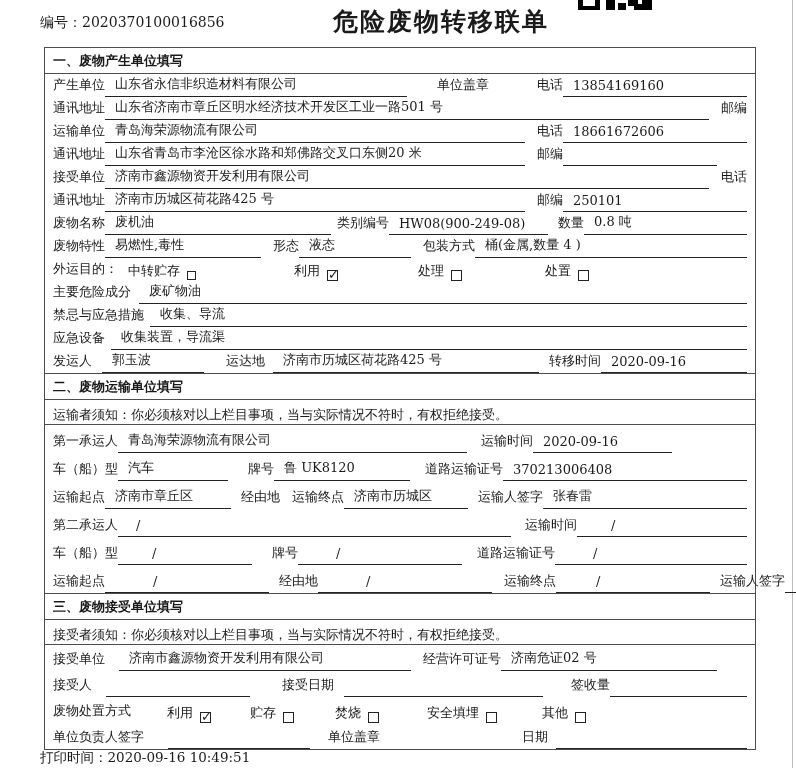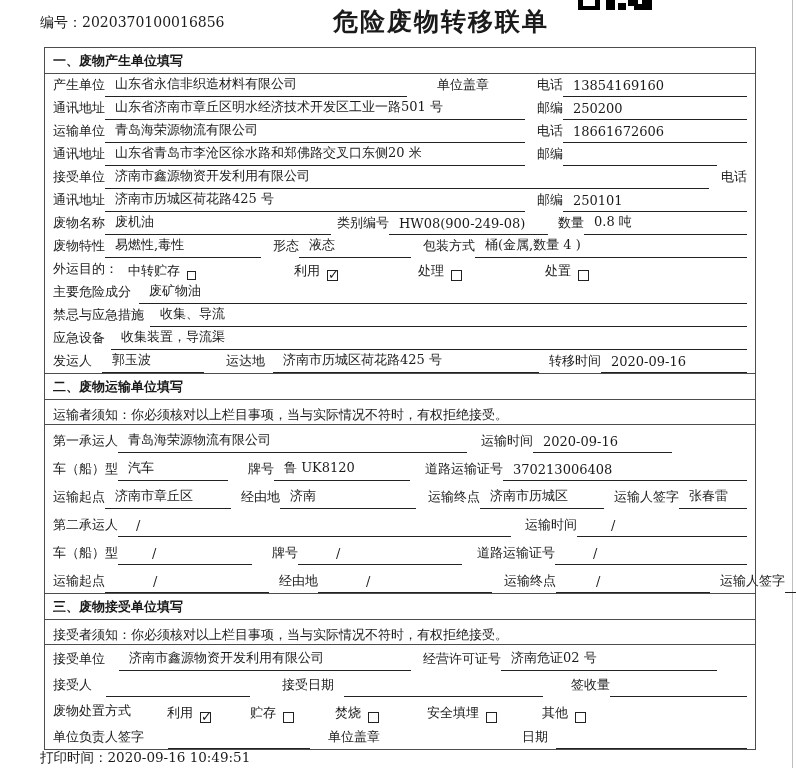--- a/index.html
+++ b/index.html
@@ -68,21 +68,20 @@
       <span class="lbl" style="margin-left:30px">单位盖章</span>
       <span class="spacer"></span>
       <span class="lbl">电话</span>
       <span class="val" style="width:170px">13854169160</span>
     </div>
 
     <div class="r">
       <span class="lbl">通讯地址</span>
       <span class="val grow mr12">山东省济南市章丘区明水经济技术开发区工业一路501 号</span>
       <span class="lbl">邮编</span>
-      <span class="val" style="width:170px">250200</span>
     </div>
 
     <div class="r">
       <span class="lbl">运输单位</span>
       <span class="val grow mr12">青岛海荣源物流有限公司</span>
       <span class="lbl">电话</span>
       <span class="val" style="width:170px">18661672606</span>
     </div>
 
     <div class="r">
@@ -185,21 +184,20 @@
       <span class="lbl" style="margin-left:20px">牌号</span>
       <span class="val" style="width:122px">鲁 UK8120</span>
       <span class="lbl" style="margin-left:15px">道路运输证号</span>
       <span class="val grow">370213006408</span>
     </div>
 
     <div class="r">
       <span class="lbl">运输起点</span>
       <span class="val" style="width:112px">济南市章丘区</span>
       <span class="lbl" style="margin-left:10px">经由地</span>
-      <span class="val" style="width:122px">济南</span>
       <span class="lbl" style="margin-left:12px">运输终点</span>
       <span class="val" style="width:110px">济南市历城区</span>
       <span class="lbl" style="margin-left:10px">运输人签字</span>
       <span class="val grow">张春雷</span>
     </div>
 
     <div class="r">
       <span class="lbl">第二承运人</span>
       <span class="val grow" style="padding-left:18px">/</span>
       <span class="lbl" style="margin-left:14px">运输时间</span>

